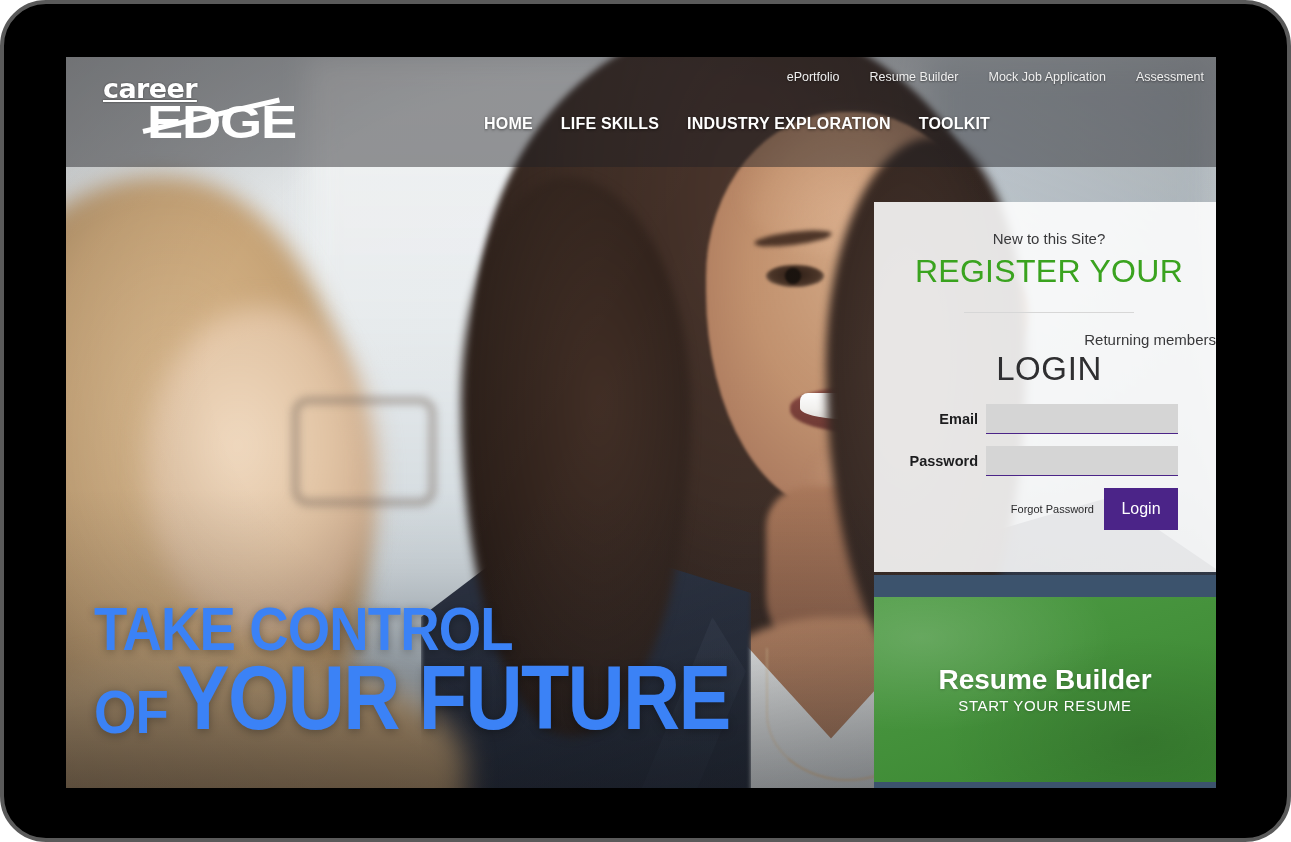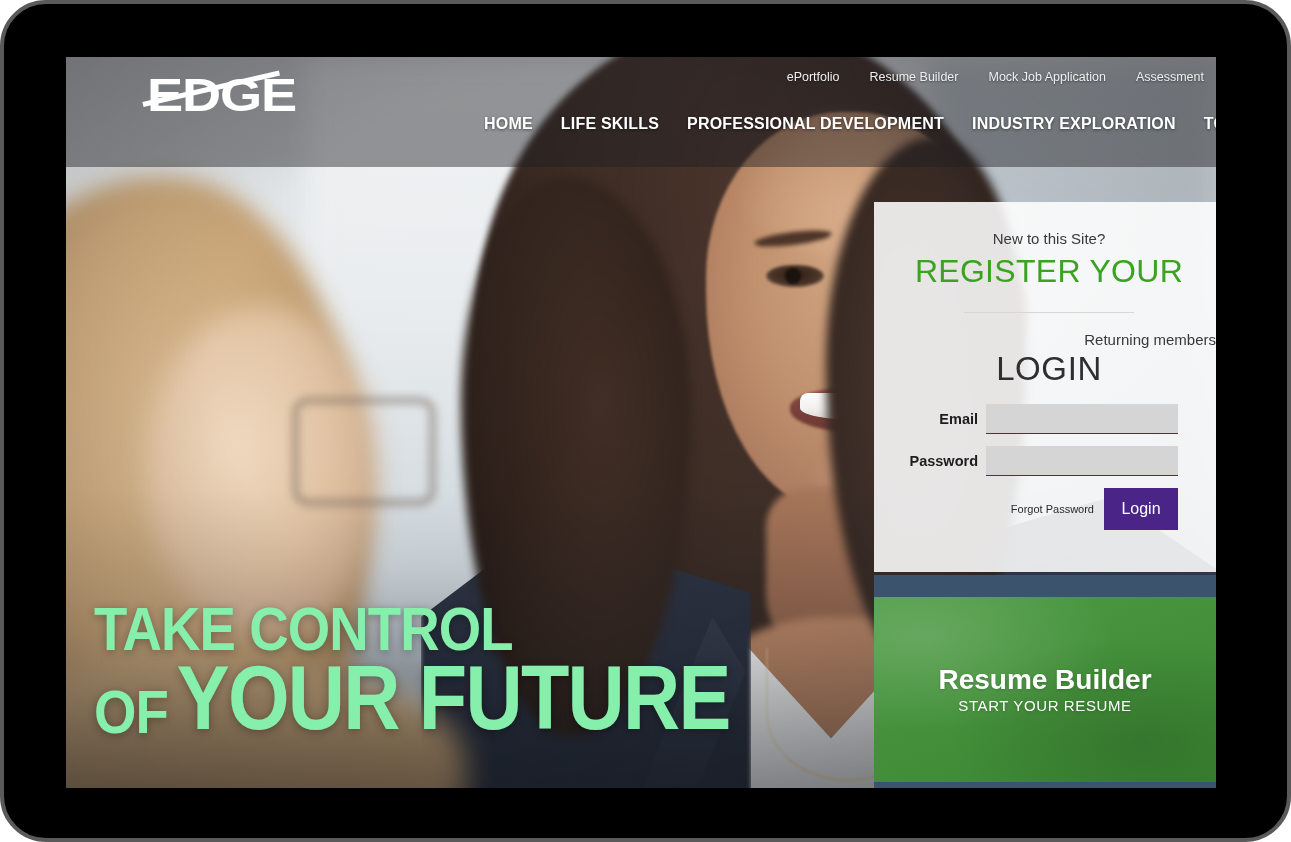--- a/index.html
+++ b/index.html
@@ -281,21 +281,21 @@
   }
   .main-nav a{
     color:#ffffff;font-size:16px;font-weight:700;
     letter-spacing:.2px;text-decoration:none;white-space:nowrap;
     text-shadow:0 1px 3px rgba(0,0,0,.5);
   }
 
   
   .hero-title{
     position:absolute;left:28px;bottom:48px;
-    color:#86efac;user-select:none;
+    color:#3b82f6;user-select:none;
     text-shadow:0 2px 10px rgba(0,0,0,.32);
   }
   .hero-line1{
     font-family:"Liberation Sans","DejaVu Sans",sans-serif;
     font-size:62px;font-weight:700;line-height:.92;
     letter-spacing:-1px;
     transform:scaleX(.88);transform-origin:left bottom;
     display:block;
   }
   .hero-line2{
@@ -448,37 +448,37 @@
       <div class="ph ph-glasses"></div>
 
       <div class="ph ph-warm"></div>
       <div class="ph ph-vignette"></div>
       <div class="hero-bottom-shade"></div>
     </div>
 
     <div class="site-header">
 
       <a class="logo" href="#">
+        <div class="logo-career">career</div>
         <div class="logo-edge-wrap">
           <span class="logo-edge">EDGE</span>
           <span class="logo-slash"></span>
         </div>
       </a>
 
       <nav class="utility-nav">
         <a href="#">ePortfolio</a>
         <a href="#">Resume Builder</a>
         <a href="#">Mock Job Application</a>
         <a href="#">Assessment</a>
       </nav>
 
       <nav class="main-nav">
         <a href="#">HOME</a>
         <a href="#">LIFE SKILLS</a>
-        <a href="#">PROFESSIONAL DEVELOPMENT</a>
         <a href="#">INDUSTRY EXPLORATION</a>
         <a href="#">TOOLKIT</a>
       </nav>
     </div>
 
     <div class="hero-title">
       <span class="hero-line1">TAKE CONTROL</span>
       <span class="hero-line2">
         <span class="hero-of">OF</span>
         <span class="hero-future">YOUR FUTURE</span>

